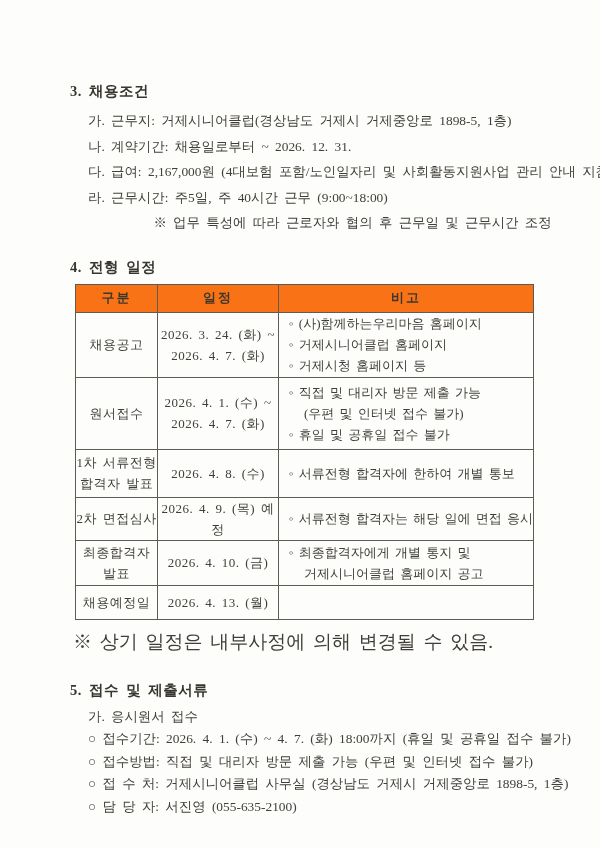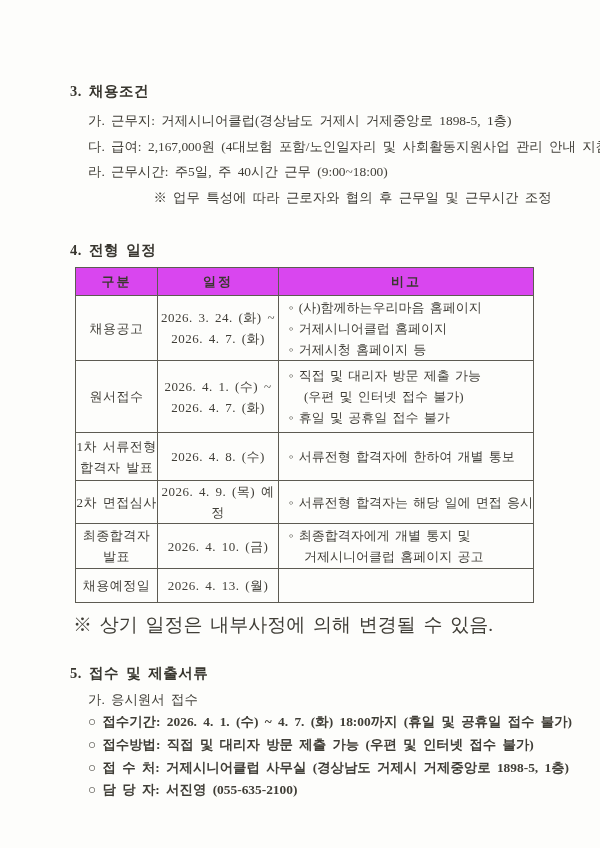--- a/index.html
+++ b/index.html
@@ -20,38 +20,38 @@
     letter-spacing:0.5px;
     word-spacing:3px;
     color:#38362f;
   }
   
   .sec3-title { padding-top:82px; }
   .sec3-items { margin:7px 0 0 88px; font-size:13.4px; word-spacing:3px; }
   .sec3-items .line { line-height:25.6px; white-space:nowrap; }
   .sec3-items .note-indent { margin-left:17px;text-align:center; }
   
-  .sec4-title { margin-top:31px; }
+  .sec4-title { margin-top:22px; }
   table.sched {
     margin:7px 0 0 75px;
     width:458px;
     border-collapse:collapse;
     table-layout:fixed;
     font-size:13px;
     word-spacing:2px;
   }
   table.sched col.c1 { width:82px; }
   table.sched col.c2 { width:121px; }
   table.sched col.c3 { width:255px; }
   table.sched th, table.sched td {
     border:1px solid #5d5b52;
     vertical-align:middle;
   }
   table.sched th {
-    background:#d946ef;
+    background:#f97316;
     height:28px;
     font-size:13px;
     font-weight:bold;
     text-align:center;
     letter-spacing:2px;
     color:#3a382f;
   }
   td.cat, td.sch {
     text-align:center;
     white-space:pre-line;
@@ -74,31 +74,32 @@
   }
   
   .sec5-title { margin-top:26px; }
   .sec5-sub {
     margin:6px 16px 0 88px;
     font-size:13.4px;
     word-spacing:3px;
     line-height:22px;
   }
   .sec5-items { margin-left:88px; font-size:13.4px; word-spacing:3px; }
-  .sec5-items .line { line-height:22.6px; white-space:nowrap;font-weight:bold; }
+  .sec5-items .line { line-height:22.6px; white-space:nowrap; }
 </style>
 </head>
 <body>
 
 <div class="doc">
 
   <div>
     <div class="sec-title sec3-title">3. 채용조건</div>
     <div class="sec3-items">
       <div class="line">가. 근무지: 거제시니어클럽(경상남도 거제시 거제중앙로 1898-5, 1층)</div>
+      <div class="line">나. 계약기간: 채용일로부터 ~ 2026. 12. 31.</div>
       <div class="line">다. 급여: 2,167,000원 (4대보험 포함/노인일자리 및 사회활동지원사업 관리 안내 지침 의거)</div>
       <div class="line">라. 근무시간: 주5일, 주 40시간 근무 (9:00~18:00)</div>
       <div class="line note-indent">※ 업무 특성에 따라 근로자와 협의 후 근무일 및 근무시간 조정</div>
     </div>
   </div>
 
   <div>
     <div class="sec-title sec4-title">4. 전형 일정</div>
 
     <table class="sched">

